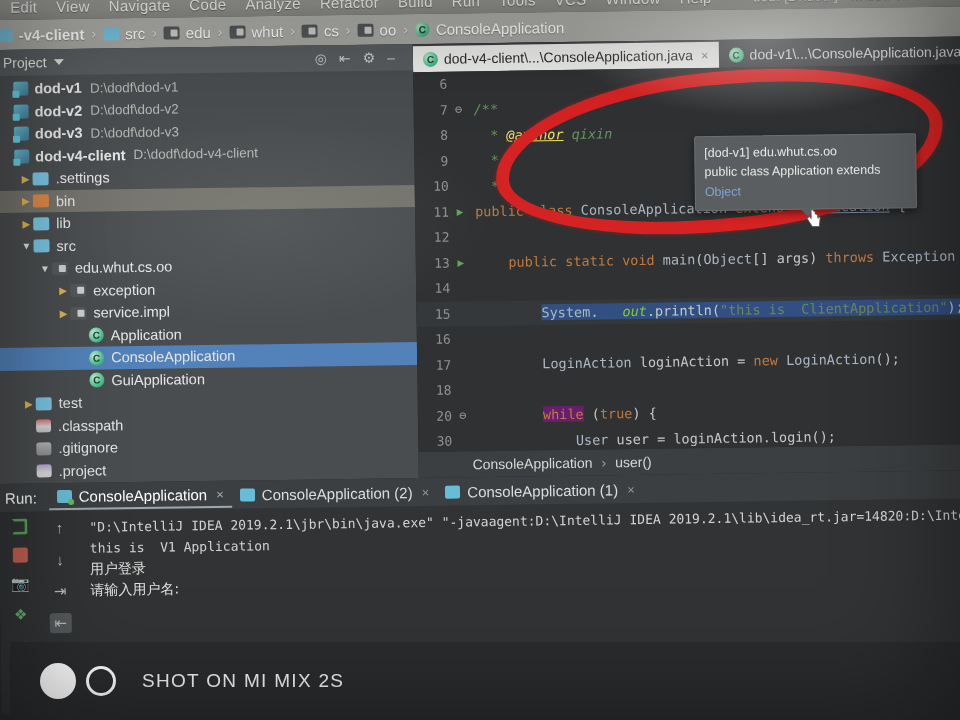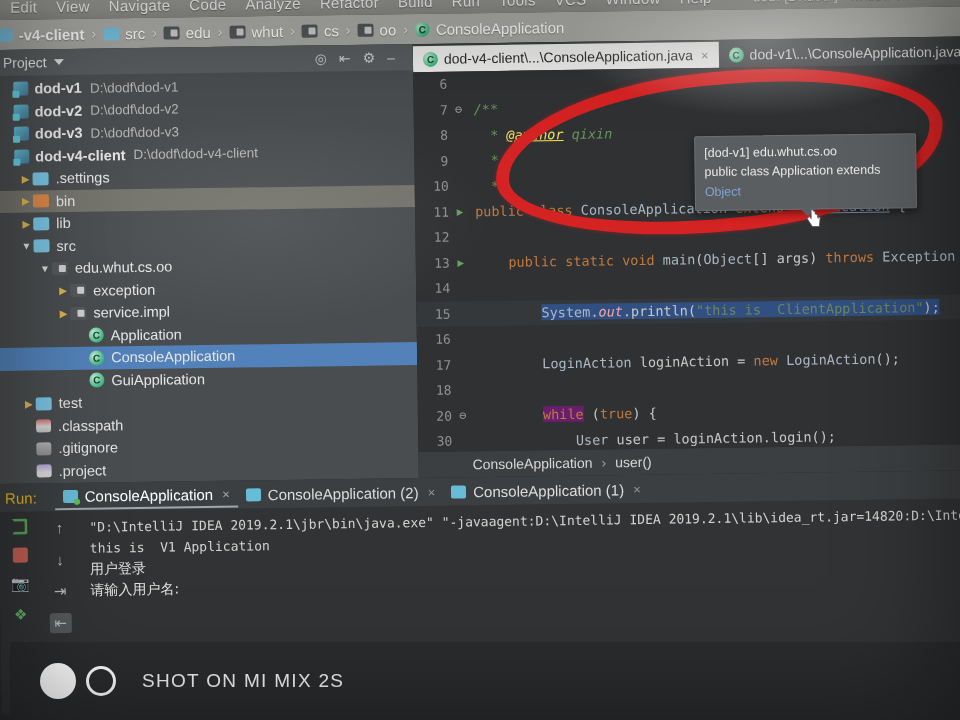--- a/index.html
+++ b/index.html
@@ -117,21 +117,21 @@
         font-size:13.5px; white-space:pre; color:#c8c8c6;}
   .ln { width:34px; text-align:right; color:#8e9092; flex:none; font-size:13px;}
   .gut { width:22px; text-align:center; flex:none; color:#9aa0a6; font-size:12px;}
   .txt { flex:1; padding-left:4px; }
   .cl.sel-line { background:#35383a;}
   .kw   { color:#cc7832; }
   .str  { color:#6a8759; }
   .cmt  { color:#629755; font-style:italic;}
   .cmt b{ color:#fde047; font-weight:400; text-decoration:underline; font-style:italic;}
   .typ  { color:#a9b7c6; }
-  .stat { color:#fca5a5; font-style:italic;}
+  .stat { color:#84cc16; font-style:italic;margin-left:24px;}
   .link { color:#8aa5c0; text-decoration: underline; }
   .selhl{ background:#2d4f8c; }
   .whl  { background:#701a75; }
   .runmark { color:#5ca64d; font-size:11px;}
 
   .breadcrumbs { height:26px; background:#3c3f41; display:flex; align-items:center;
                  padding-left:54px; font-size:14px; color:#d8d8d6;}
   .breadcrumbs .sep2 { margin:0 9px; opacity:.6; }
 
   
@@ -152,21 +152,21 @@
     position:absolute; left:500px; top:88px; width:450px; height:160px;
     border:13px solid #ee1b1b; border-radius:48% 50% 46% 52%/55% 45% 55% 45%;
     transform: rotate(-5deg); z-index:15; pointer-events:none;
     box-shadow: 0 0 5px rgba(238,27,27,.4);
   }
 
   
   .run-panel{ position:absolute; left:0; top:490px; width:100%; height:230px; background:#313335;}
   .run-tabs{ height:28px; display:flex; align-items:center; background:#3c3f41; padding-left:6px;
              font-size:15px; color:#dcdcdc; }
-  .run-label{ margin-right:18px; color:#eab308; }
+  .run-label{ margin-right:12px; color:#ffffff; }
   .rtab{ display:flex; align-items:center; padding:0 8px; height:26px; white-space:nowrap;}
   .rtab.active{ border-bottom:2px solid #9aa7b0; color:#ffffff; }
   .rtab .ricon{ width:15px;height:13px;border-radius:2px;margin-right:7px;background:#5bc0de; position:relative;}
   .rtab.active .ricon:after{content:"";position:absolute;right:-2px;bottom:-2px;width:6px;height:6px;border-radius:50%;background:#56c24a;}
   .rtab .x{ margin-left:9px; opacity:.55; font-size:13px;}
 
   .run-body{ position:absolute; left:0; top:28px; right:0; bottom:0; display:flex; }
   .run-tools{ width:80px; display:flex; }
   .tcol{ width:40px; display:flex; flex-direction:column; align-items:center; padding-top:6px; gap:12px;}
   .ticon{ width:22px;height:20px; display:flex;align-items:center;justify-content:center; font-size:15px; color:#b9b9b7;}

